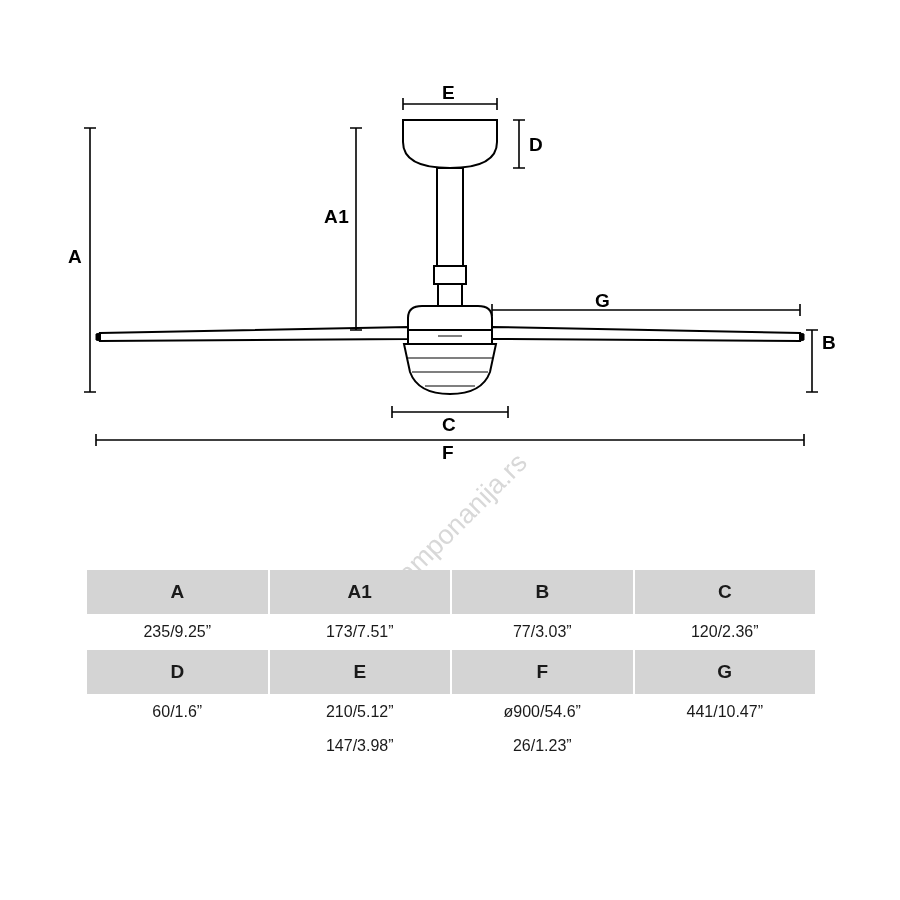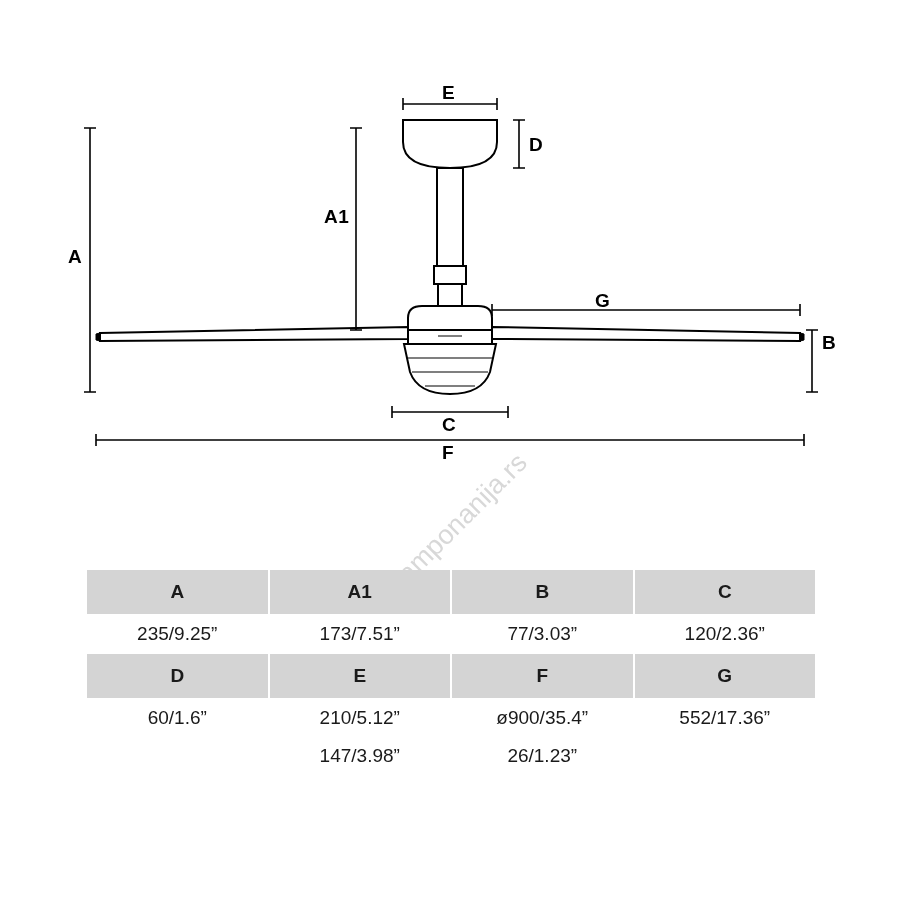--- a/index.html
+++ b/index.html
@@ -75,21 +75,21 @@
     border: none;
   }
   #spec-table td.head {
     background: #d4d4d4;
     font-weight: bold;
     font-size: 19px;
     padding: 11px 4px;
   }
   #spec-table td.val {
     background: #ffffff;
-    font-size: 19px;
+    font-size: 16px;
     padding: 7px 4px;
   }
   #spec-table td.blank {
     background: transparent;
   }
 </style>
 </head>
 <body>
 
 <div id="stage">
@@ -182,22 +182,22 @@
       </tr>
       <tr>
         <td class="head">D</td>
         <td class="head">E</td>
         <td class="head">F</td>
         <td class="head">G</td>
       </tr>
       <tr>
         <td class="val">60/1.6”</td>
         <td class="val">210/5.12”</td>
-        <td class="val">ø900/35.4”</td>
-        <td class="val">552/17.36”</td>
+        <td class="val">ø900/54.6”</td>
+        <td class="val">441/10.47”</td>
       </tr>
       <tr>
         <td class="blank"></td>
         <td class="val">147/3.98”</td>
         <td class="val">26/1.23”</td>
         <td class="blank"></td>
       </tr>
     </tbody>
   </table>
 

